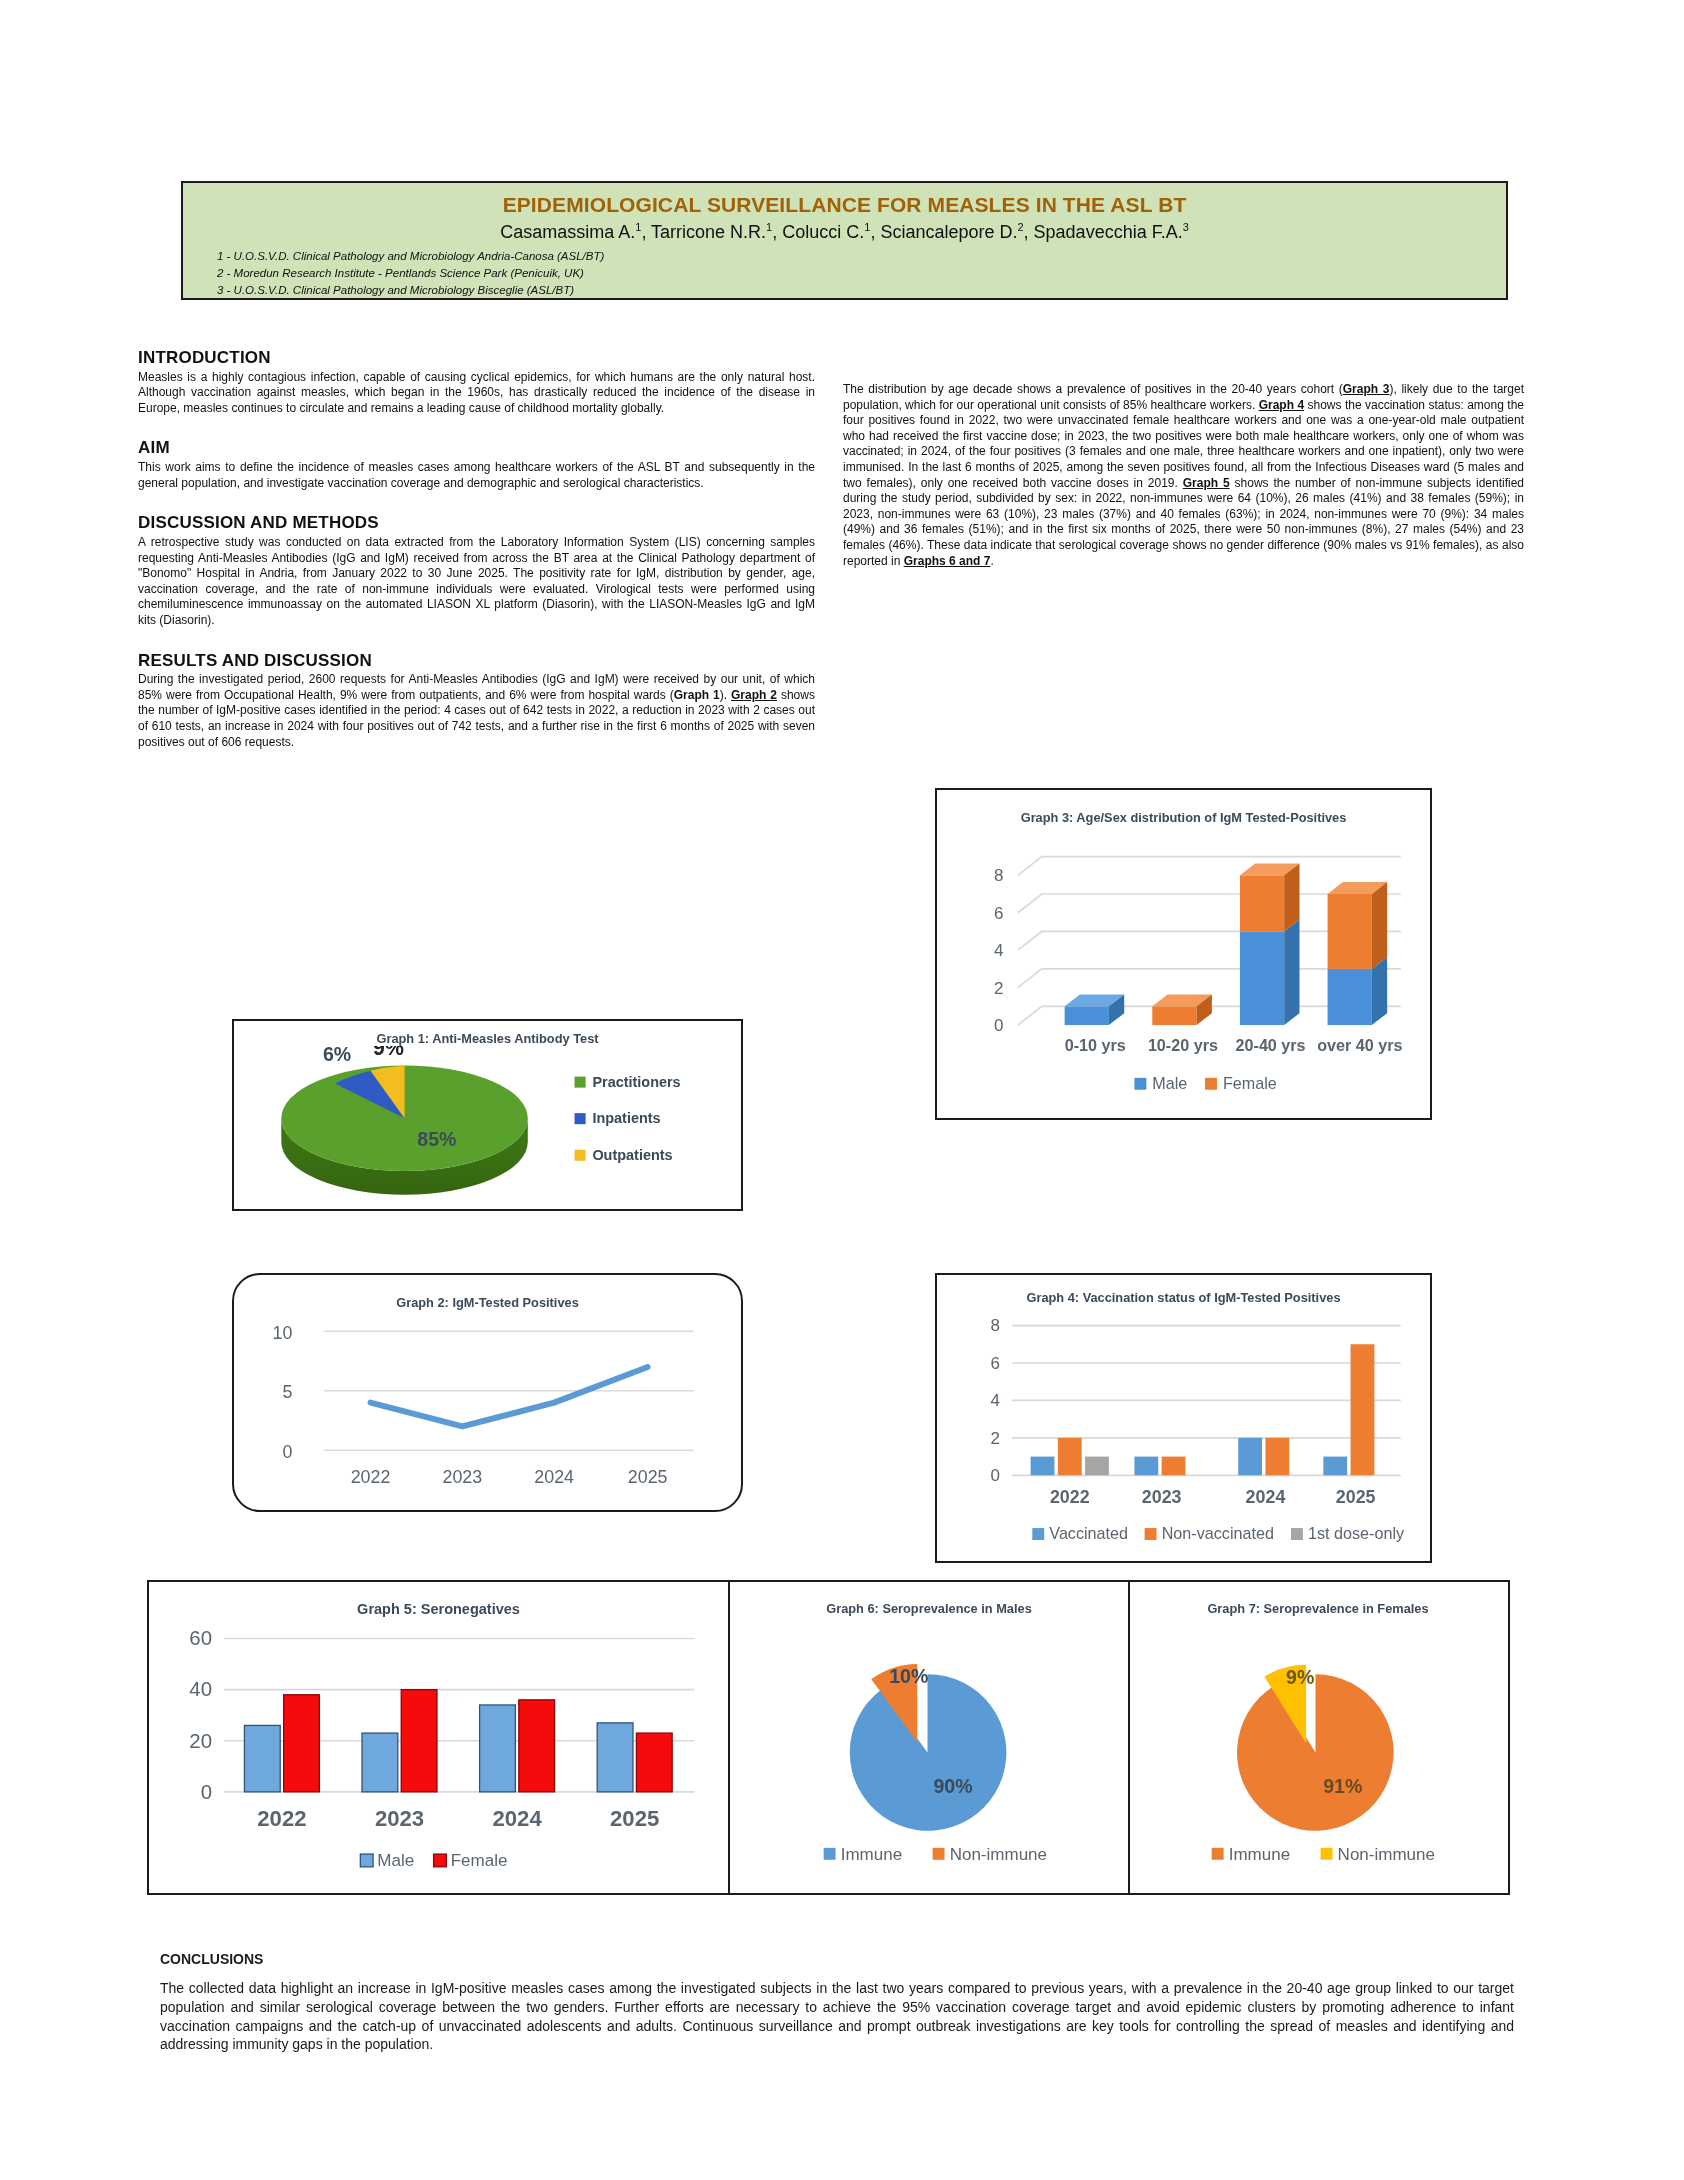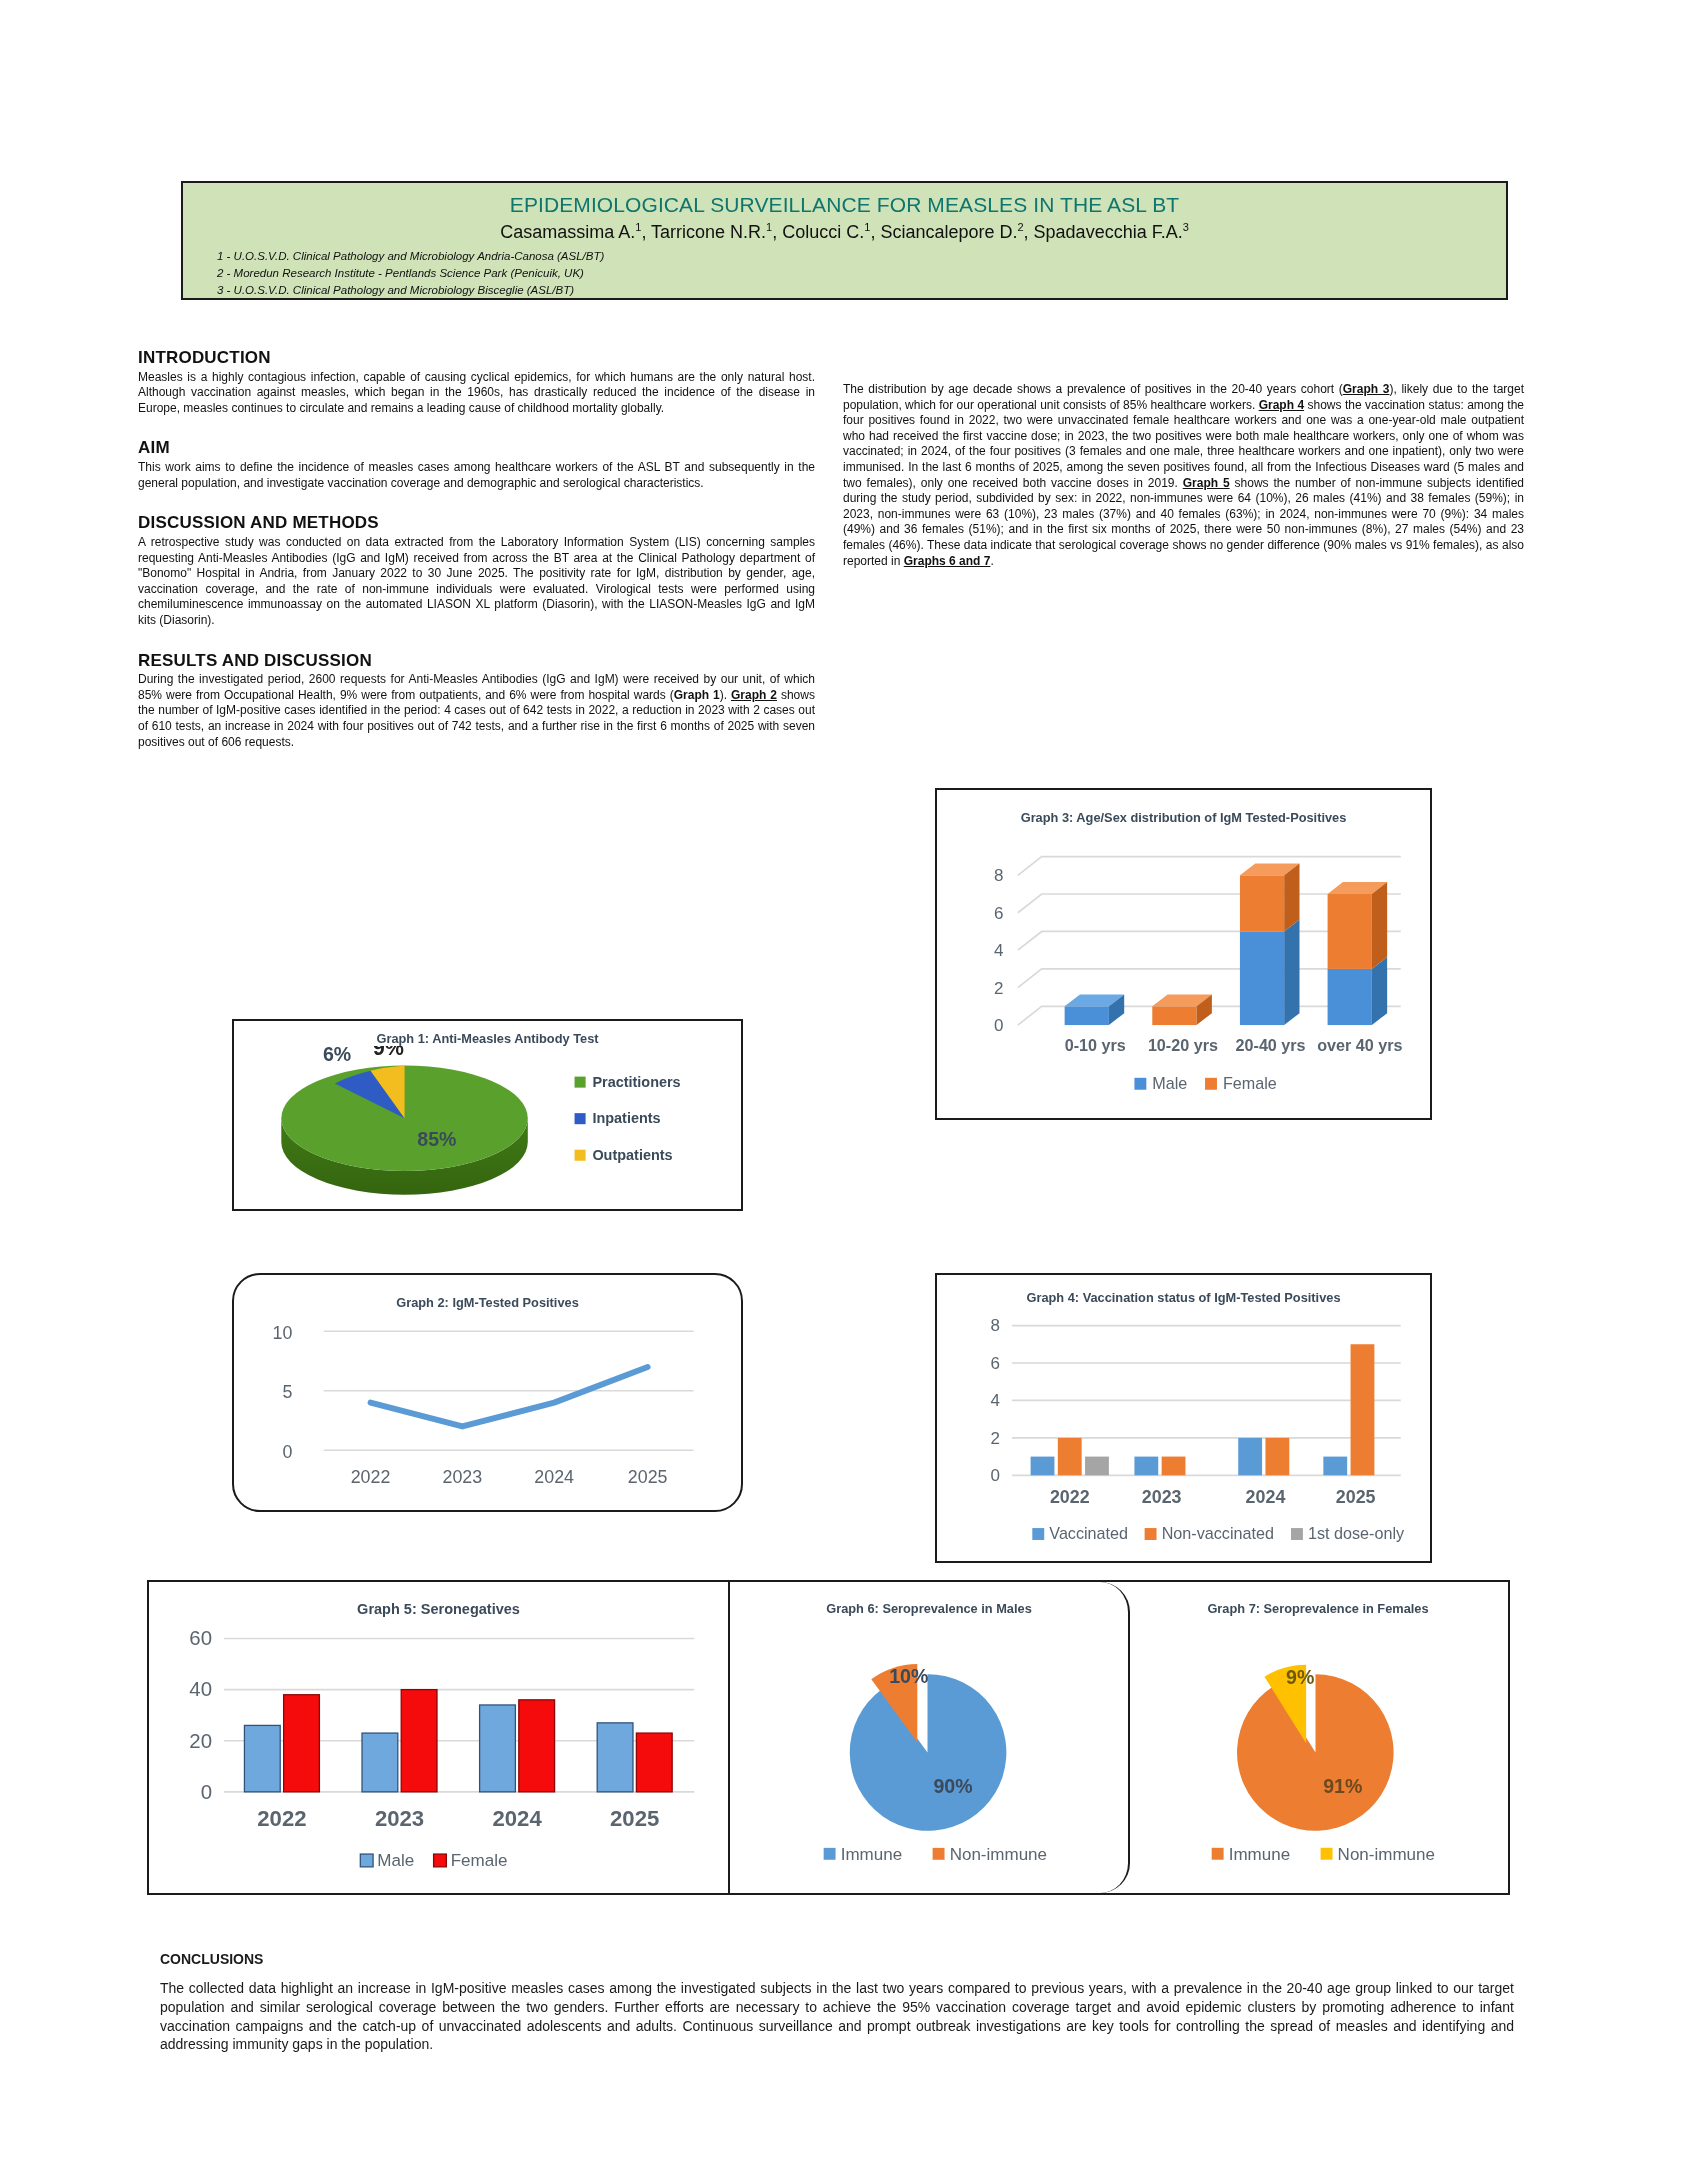--- a/index.html
+++ b/index.html
@@ -12,22 +12,22 @@
   .page { position: relative; width: 1685px; height: 2181px; padding: 0; }
 
   
   .banner {
     position: absolute; left: 181px; top: 181px; width: 1327px; height: 119px;
     background: #cfe2b8;
     border: 2.6px solid #1b1b1b;
     padding: 10.2px 0 0 0;
   }
   .banner-title {
-    text-align: center; font-size: 21px; font-weight: normal; letter-spacing: 0.1px;
-    color: #0f766e; line-height: 1.15;
+    text-align: center; font-size: 21px; font-weight: bold; letter-spacing: 0.1px;
+    color: #a16207; line-height: 1.15;
   }
   .banner-authors {
     text-align: center; font-size: 18px; color: #111; margin-top: 3.4px; line-height: 1.15;
   }
   .banner-authors sup { font-size: 11px; }
   .aff { font-size: 11.5px; font-style: italic; color: #111; margin-left: 34px; line-height: 1.45; }
 
   
   .col-left  { position: absolute; left: 138px; top: 348px; width: 677px; }
   .col-right { position: absolute; left: 843px; top: 382px; width: 681px; }
@@ -53,21 +53,21 @@
   
   #box-g2 { left: 232px; top: 1273px; width: 511px; height: 239px; border-radius: 28px; }
   
   #box-g3 { left: 935px; top: 788px; width: 497px; height: 332px; }
   
   #box-g4 { left: 935px; top: 1273px; width: 497px; height: 290px; }
   
   #box-bottom { left: 147px; top: 1580px; width: 1363px; height: 315px; display: flex; }
   .bpanel { flex: 0 0 auto; height: 100%; position: relative; }
   .bpanel.p1 { width: 581px; border-right: 2.6px solid #1b1b1b; }
-  .bpanel.p2 { width: 400px; border-right: 2.6px solid #1b1b1b; border-radius: 30px; }
+  .bpanel.p2 { width: 400px; border-right: 2.6px solid #1b1b1b; }
   .bpanel.p3 { width: 376px; }
   svg text { font-family: "Liberation Sans", sans-serif; }
 
   
   .concl { position: absolute; left: 160px; top: 1951px; width: 1354px; }
   .concl h3 { font-size: 14px; font-weight: bold; margin-bottom: 12px; }
   .concl p { font-size: 14px; line-height: 1.34; text-align: justify; }
 </style>
 </head>
 <body>

